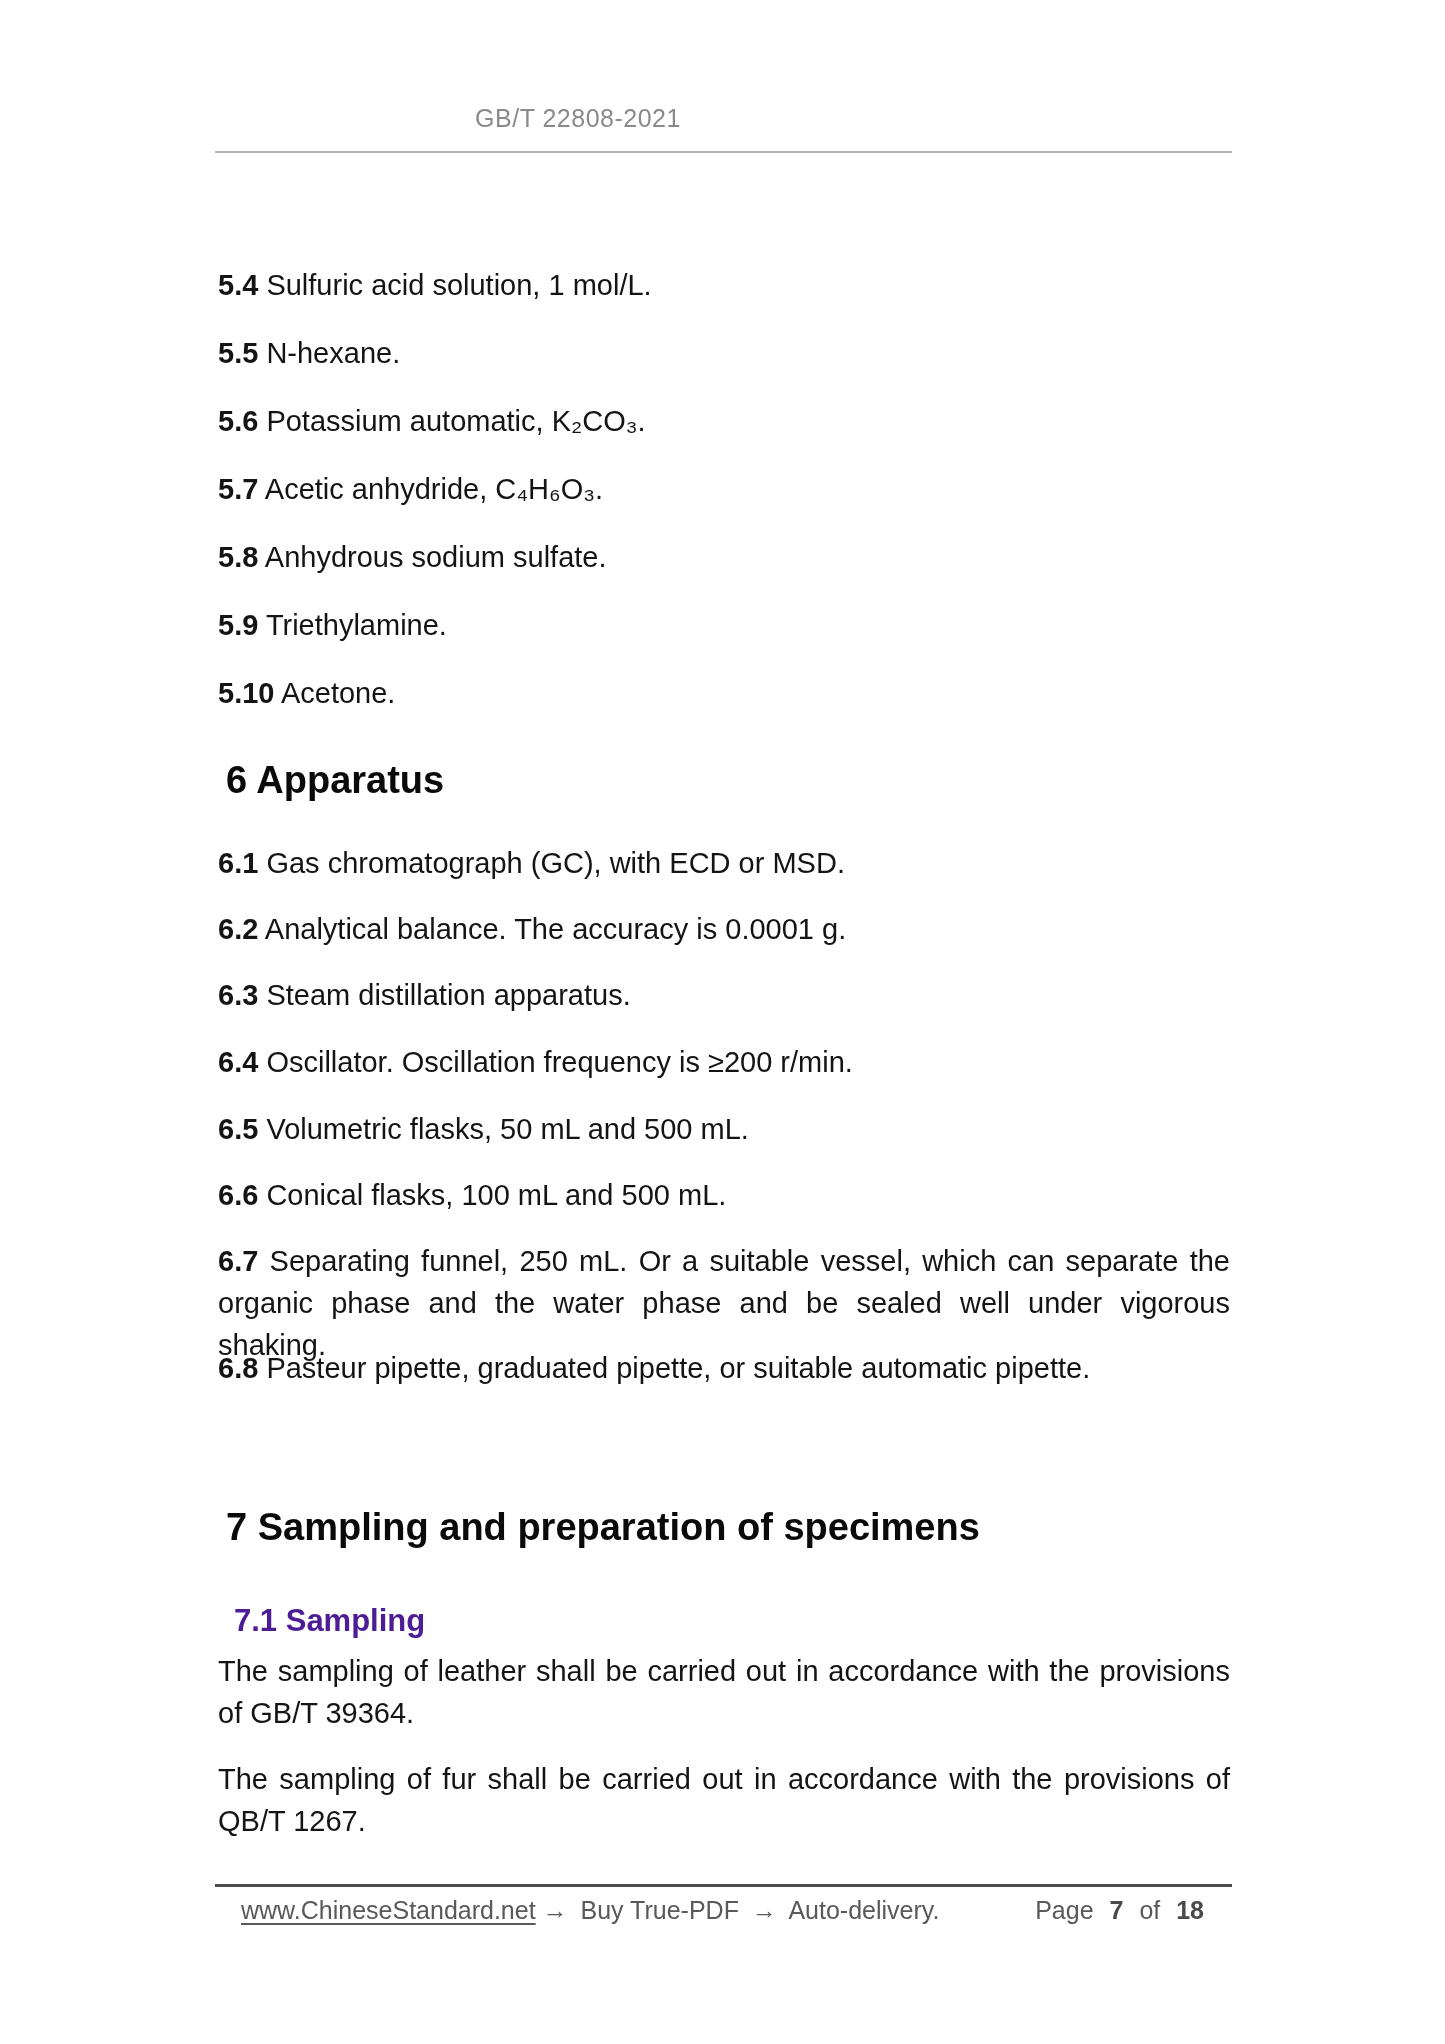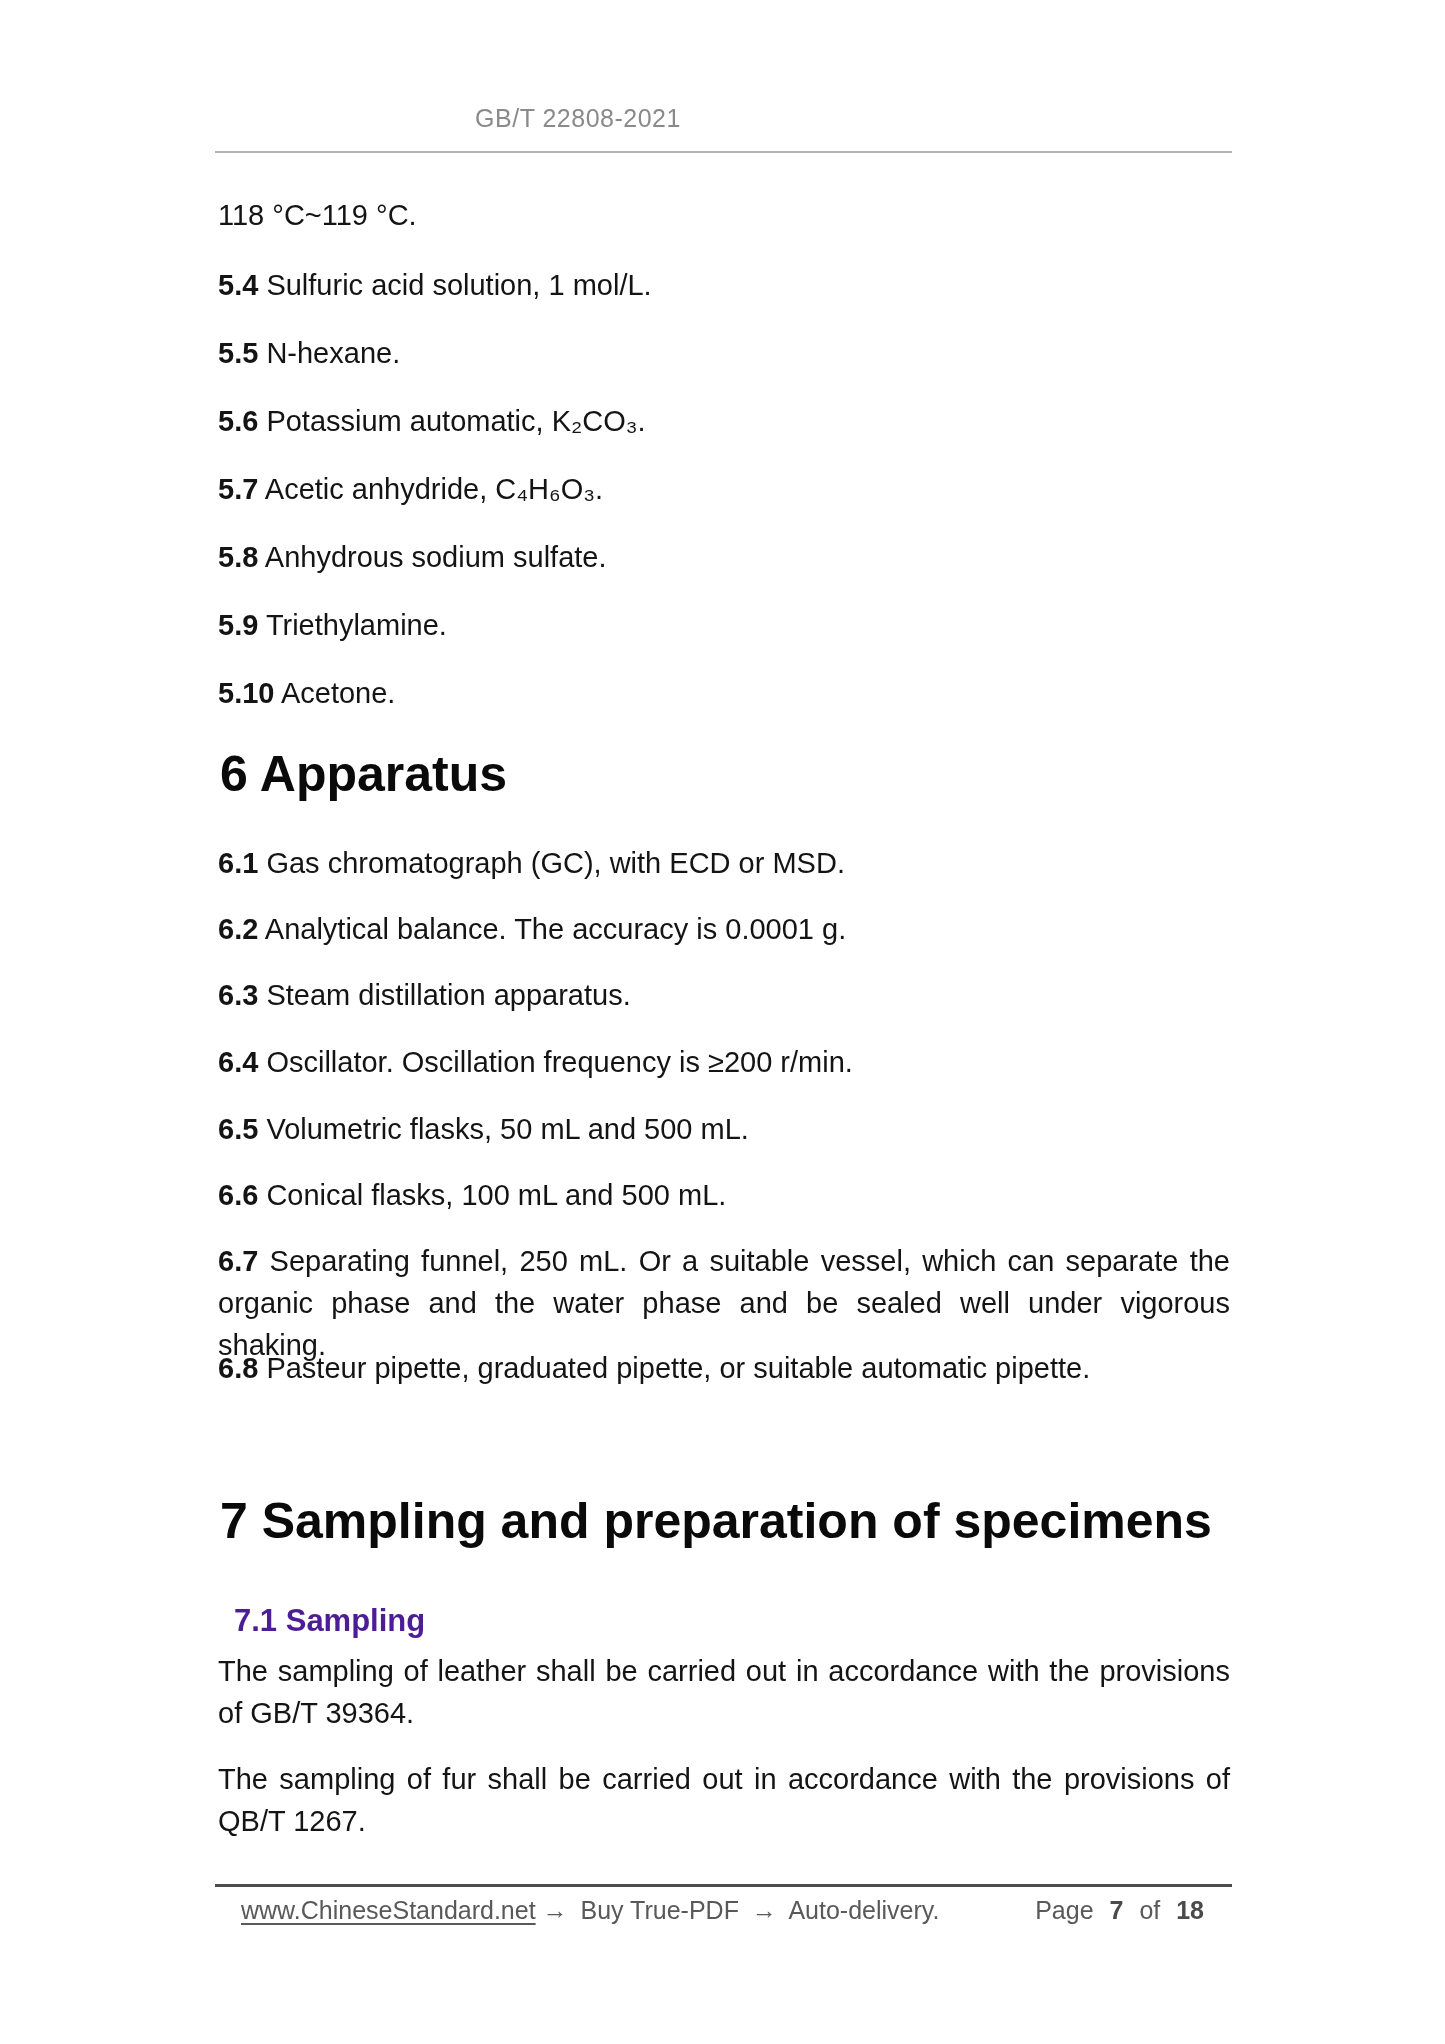--- a/index.html
+++ b/index.html
@@ -27,22 +27,22 @@
     left:218px;width:1012px;
     font-size:29px;line-height:42px;
     color:#141414;
   }
   .content-line b{font-weight:bold;}
   .justify{
     text-align:justify;
     text-align-last:left;
   }
   h2.doc-h2{
-    position:absolute;left:218px;width:1012px;margin:2px;
-    font-size:50px;line-height:54px;font-weight:bold;color:#0a0a0a;
+    position:absolute;left:218px;width:1012px;margin:8px;
+    font-size:38px;line-height:54px;font-weight:bold;color:#0a0a0a;
   }
   h3.doc-h3{
     position:absolute;left:218px;width:1012px;margin:16px;
     font-size:31px;line-height:42px;font-weight:bold;color:#4c1d95;
   }
   .footer-rule{
     left:215px;top:1884px;width:1017px;height:3px;
     background:#4d4d4d;
   }
   .footer{
@@ -60,21 +60,20 @@
 </style>
 </head>
 <body>
 
 <div class="page">
 
   <div class="abs running-header">GB/T 22808-2021</div>
 
   <div class="abs header-rule"></div>
 
-  <div class="abs content-line" style="top:194px">118 °C~119 °C.</div>
 
   <div class="abs content-line" style="top:264px">
     <b>5.4</b>
     <span>Sulfuric acid solution, 1 mol/L.</span>
   </div>
   <div class="abs content-line" style="top:332px">
     <b>5.5</b>
     <span>N-hexane.</span>
   </div>
   <div class="abs content-line" style="top:400px">

